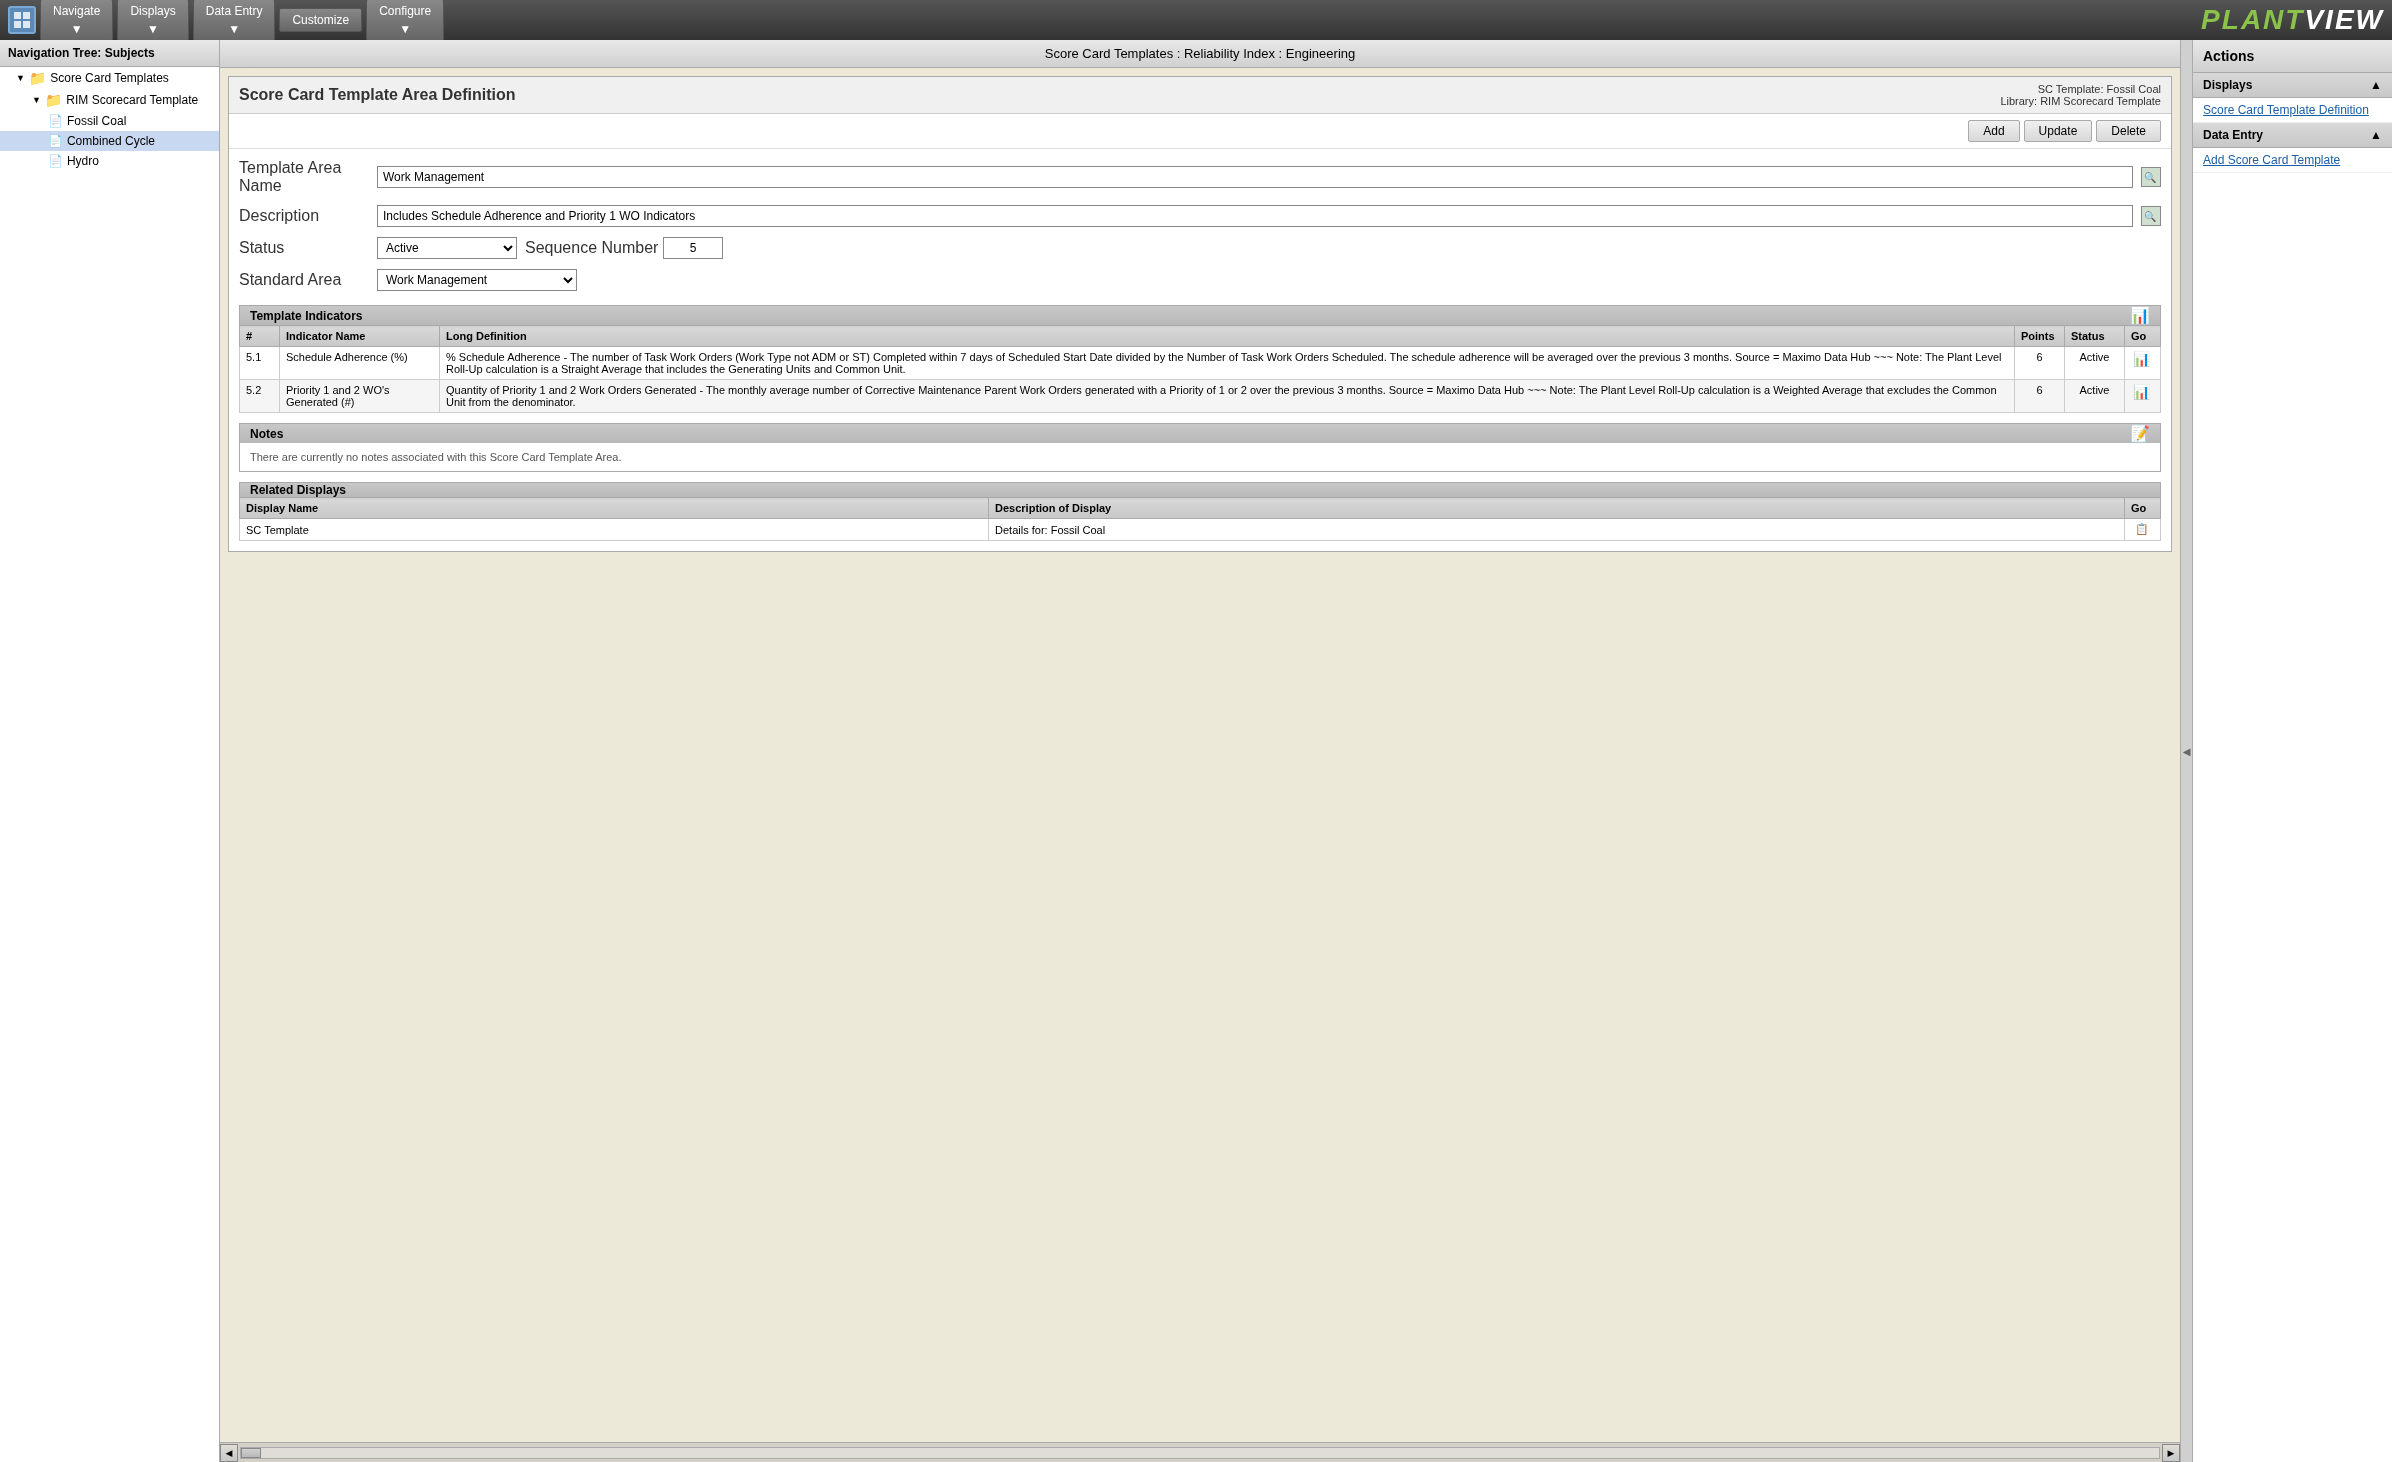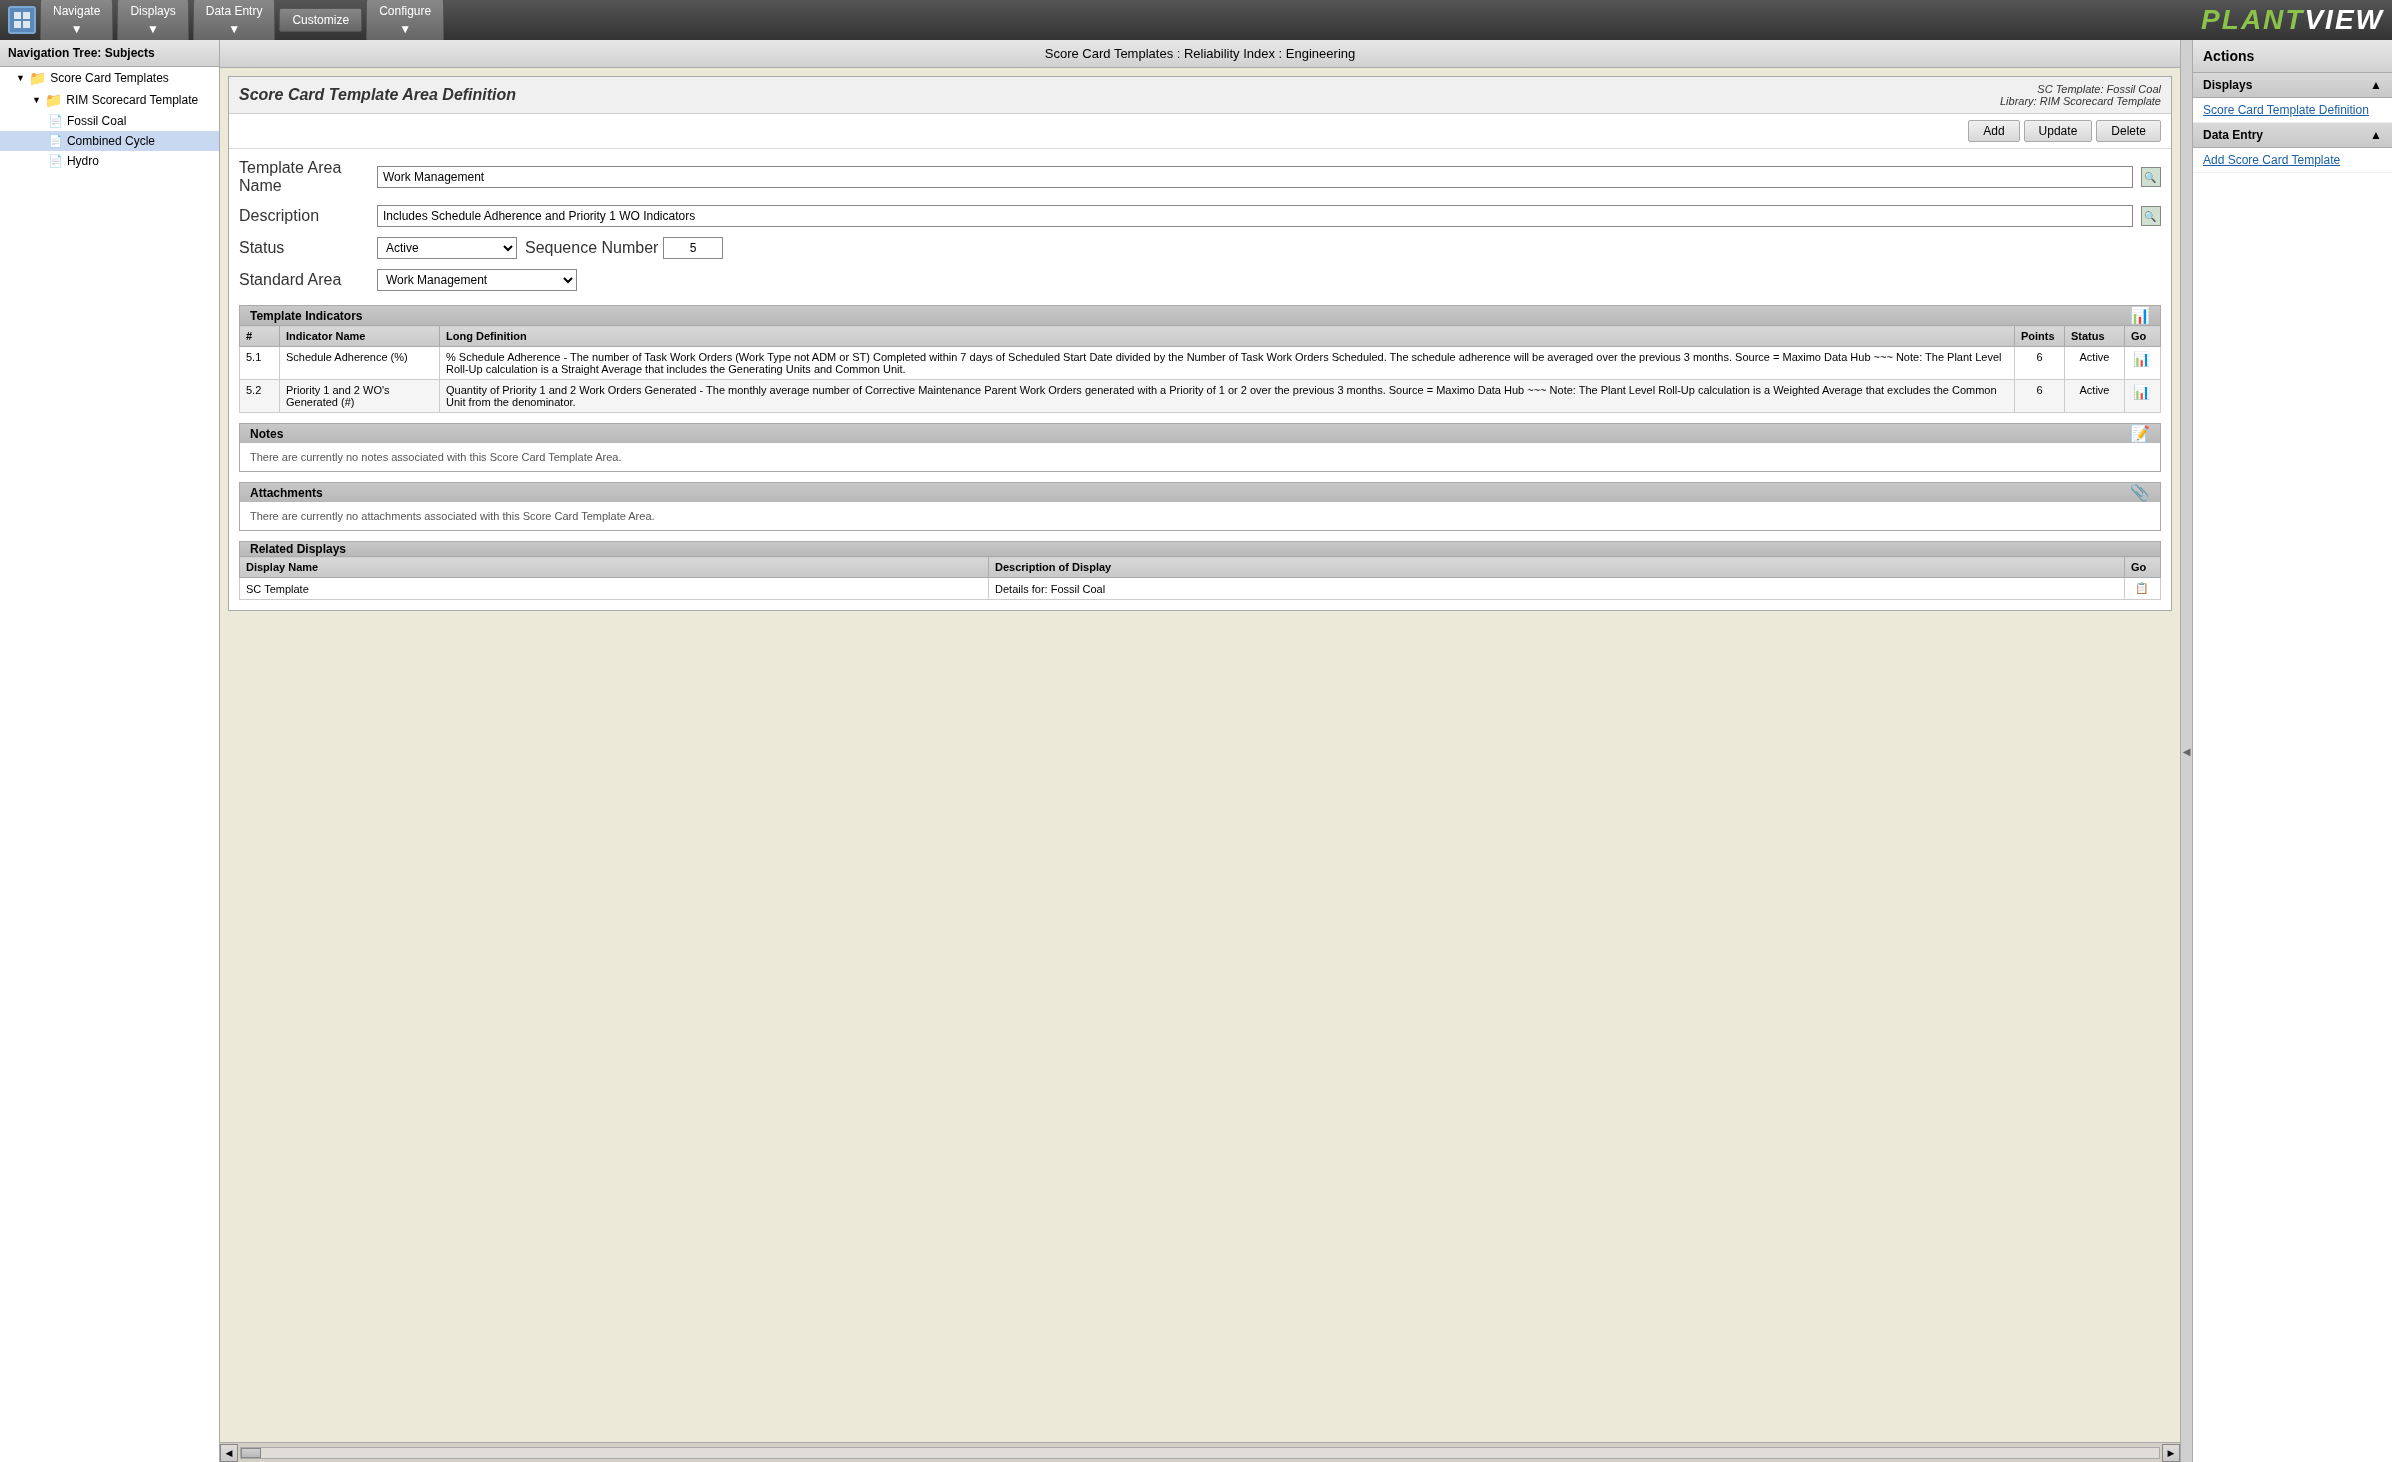--- a/index.html
+++ b/index.html
@@ -60,21 +60,21 @@
     .content-body {
       flex: 1; overflow-y: auto; padding: 8px; background: #ece9d8;
     }
 
     
     .form-panel {
       background: white; border: 1px solid #aaa; margin-bottom: 8px;
     }
     .form-panel-header {
       display: flex; justify-content: space-between; align-items: center;
-      padding: 6px 10px; background: #f0f0f0; border-bottom: 1px solid #ccc; font-style: italic;
+      padding: 6px 10px; background: #f0f0f0; border-bottom: 1px solid #ccc;
     }
     .form-title { font-size: 16px; font-weight: bold; color: #333; }
     .form-subtitle { font-size: 11px; text-align: right; color: #333; }
 
     .btn-row { display: flex; gap: 4px; padding: 6px 10px; border-bottom: 1px solid #ddd; justify-content: flex-end; }
     .btn {
       background: linear-gradient(to bottom, #f0f0f0, #d8d8d8);
       border: 1px solid #aaa; padding: 3px 14px; cursor: pointer; font-size: 12px;
       border-radius: 2px;
     }
@@ -352,27 +352,20 @@
         </div>
 
         <div style="padding: 0 10px 10px 10px;">
           <div class="section-header">
             <span>Notes</span>
             <span class="section-icon">📝</span>
           </div>
           <div class="section-content">There are currently no notes associated with this Score Card Template Area.</div>
         </div>
 
-        <div style="padding: 0 10px 10px 10px;">
-          <div class="section-header">
-            <span>Attachments</span>
-            <span class="section-icon">📎</span>
-          </div>
-          <div class="section-content">There are currently no attachments associated with this Score Card Template Area.</div>
-        </div>
 
         <div style="padding: 0 10px 10px 10px;">
           <div class="section-header">
             <span>Related Displays</span>
           </div>
           <table class="related-table">
             <thead>
               <tr>
                 <th>Display Name</th>
                 <th>Description of Display</th>

